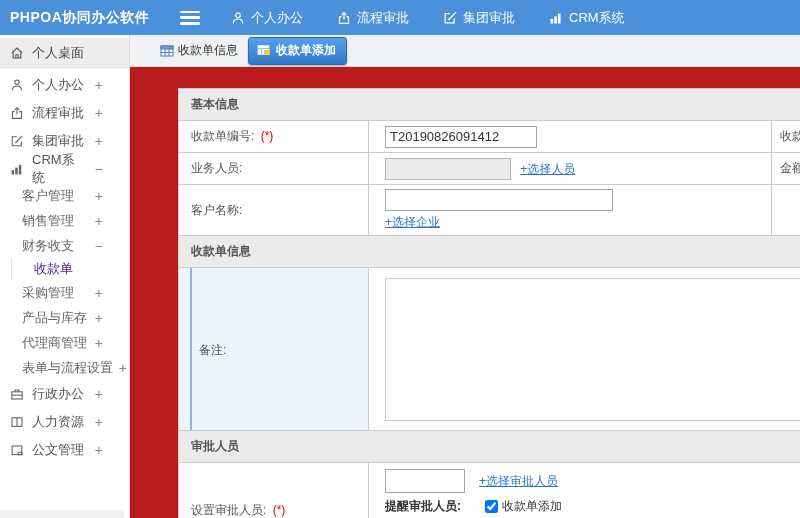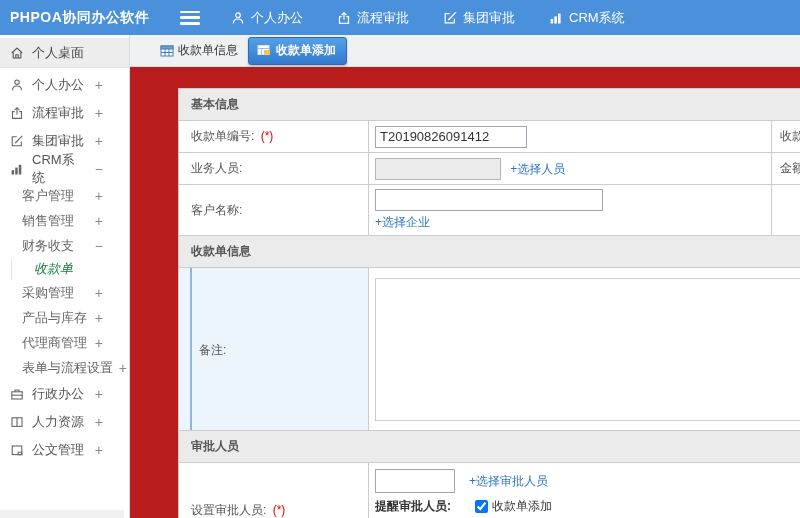--- a/index.html
+++ b/index.html
@@ -25,21 +25,21 @@
     background:#fff; border-right:1px solid #dcdcdc; overflow:hidden; }
   .sidebar::after { content:""; position:absolute; left:0; bottom:0; width:124px; height:8px;
     background:#f1f1f1; }
   .side-active { height:30px; display:flex; align-items:center; gap:8px; padding-left:10px;
     background:#ededed; border-bottom:1px solid #e3e3e3; font-size:13px; color:#444; margin-top:3px; }
   .menu { padding-top:3px; }
   .mi { display:flex; align-items:center; font-size:13px; color:#555; cursor:pointer; position:relative; }
   .mi .exp { margin-left:auto; margin-right:26px; color:#888; font-size:14px; }
   .mi.l1 { height:28px; padding-left:10px; gap:8px; }
   .mi.l2 { height:25px; padding-left:22px; color:#666; }
-  .mi.l3 { height:22px; color:#15803d;font-style:italic; }
+  .mi.l3 { height:22px; color:#4c1d95; }
   .l3wrap { margin-left:11px; border-left:1px solid #dfe6ec; padding-left:22px; }
   .icon14 { width:14px; height:14px; flex:0 0 14px; }
 
   
   .content { position:absolute; left:130px; top:35px; width:670px; height:483px;
     background:#b91c1c; overflow:hidden; }
   .tabstrip { height:32px; background:#eff1f2; border-bottom:1px solid #dadddf;
     display:flex; align-items:center; padding-left:30px; }
   .tab-plain { display:flex; align-items:center; gap:4px; font-size:12px; color:#333; cursor:pointer; }
   .tab-active { display:flex; align-items:center; gap:5px; margin-left:10px; padding:4px 10px 5px 8px;
@@ -49,25 +49,25 @@
 
   .panel { position:absolute; left:48px; width:935px; background:#fff; }
   .panel-1 { top:53px; }
   .panel-2 { top:395px; }
   table.form { width:935px; border-collapse:collapse; table-layout:fixed; background:#fff; }
   table.form td { border:1px solid #ccc; font-size:12px; color:#555; vertical-align:middle; }
   td.sec-hd { background:#ebebeb; font-weight:bold; color:#333; padding:7px 12px; height:27px; }
   td.lbl { padding-left:12px; }
   td.lbl2 { padding-left:8px; }
   .req { color:#e00000; margin-left:3px; }
-  a.lnk { color:#2b76c5; font-size:12px; cursor:pointer; }
+  a.lnk { color:#2b76c5; font-size:12px; text-decoration:underline; cursor:pointer; }
   input.txt { height:22px; border:1px solid #9fa6ad; font-size:13px; padding:0 4px;
     font-family:"Liberation Sans","DejaVu Sans",sans-serif; color:#333; background:#fff; }
   input.txt:disabled, input.txt.dis { background:#ebebeb; border:1px solid #b5b5b5; }
-  td.fld { padding:4px 6px; }
+  td.fld { padding:4px 16px; }
   td.note-lbl { background:#edf5fc; position:relative; padding-left:20px; }
   td.note-lbl::before { content:""; position:absolute; left:11px; top:0; bottom:0; width:2px;
     background:#8fb5da; }
   textarea.big { width:688px; height:143px; border:1px solid #ccc; resize:none; margin:4px 0 4px 0;
     font-family:"Liberation Sans","DejaVu Sans",sans-serif; font-size:12px; }
   .appr-line1 { display:flex; align-items:center; gap:14px; }
   .appr-line2 { margin-top:5px; font-size:12px; color:#333; display:flex; align-items:center; gap:4px; }
   .appr-line2 b { margin-right:20px; }
 </style>
 </head>

